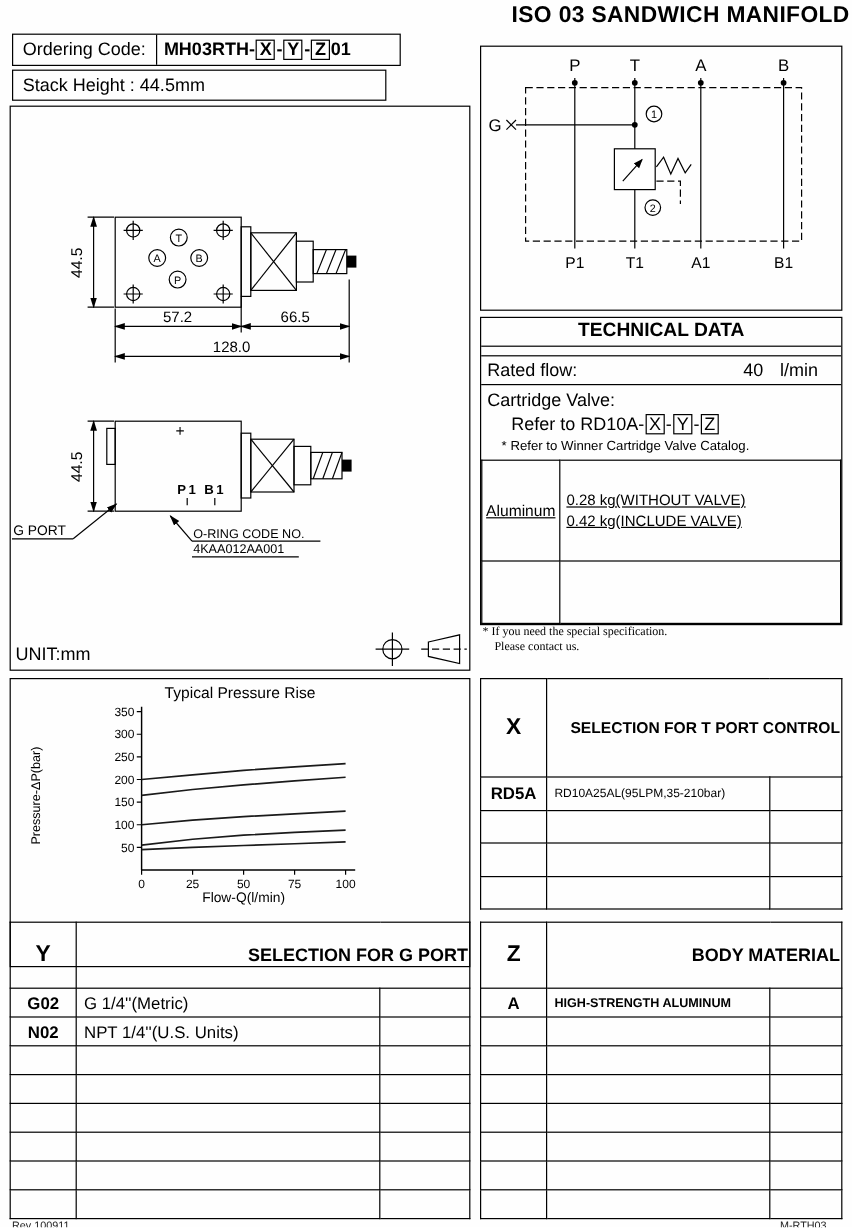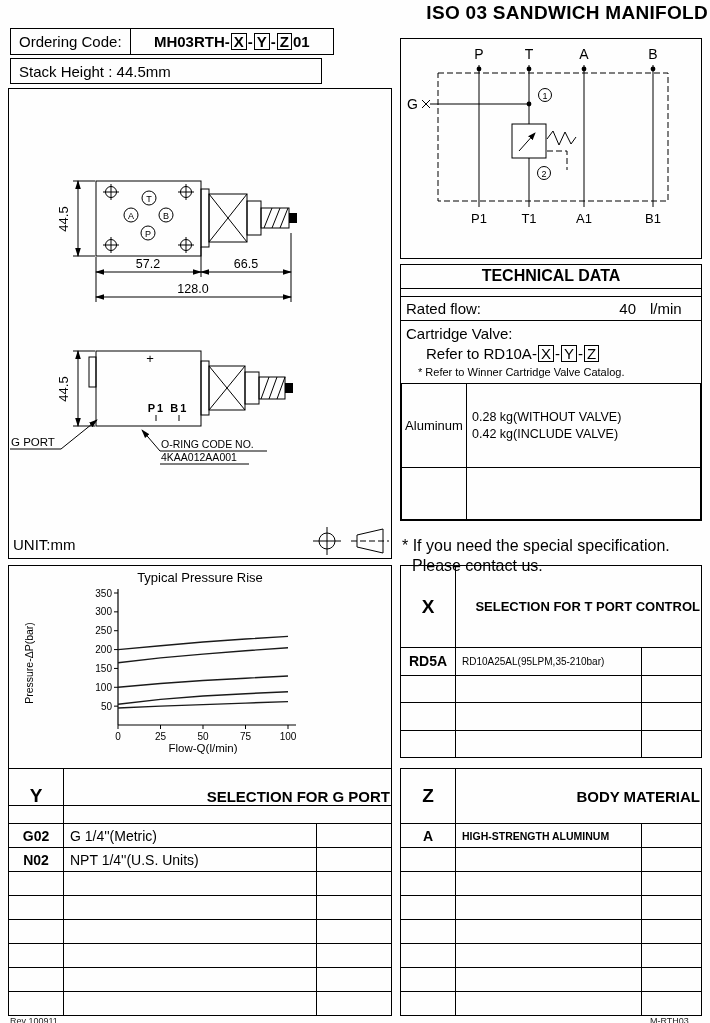--- a/index.html
+++ b/index.html
@@ -7,41 +7,41 @@
   .abs{position:absolute;box-sizing:border-box;}
   .box{border:1px solid #000;}
   svg text{font-family:inherit;fill:#000;}
   svg .k{stroke:#000;stroke-width:1;fill:none;}
   svg .kd{stroke:#000;stroke-width:1;fill:none;stroke-dasharray:6 3;}
   svg .kf{fill:#000;stroke:none;}
   svg .kw{stroke:#000;stroke-width:1;fill:#fff;}
   .page-title{left:402px;top:2px;width:306px;text-align:right;font-size:19px;font-weight:bold;letter-spacing:.3px;}
   .ordering{left:10px;top:28px;width:324px;height:27px;display:flex;align-items:stretch;}
   .ordering-label{display:flex;align-items:center;padding:0 8px;font-size:15px;}
-  .ordering-code{border-left:1px solid #000;display:flex;align-items:center;padding:0 6px;font-weight:bold;font-size:15px;flex:1;justify-content:center;}
+  .ordering-code{border-left:1px solid #000;display:flex;align-items:center;padding:0 6px;font-weight:bold;font-size:15px;flex:1;}
   .boxed{border:1px solid #000;padding:0 2px;margin:0 1px;line-height:1.05;display:inline-block;}
   .stack{left:10px;top:58px;width:312px;height:26px;display:flex;align-items:center;padding-left:8px;font-size:15px;}
   .tech{left:400px;top:264px;width:302px;height:257px;display:flex;flex-direction:column;}
   .td-header{border-bottom:1px solid #000;text-align:center;font-weight:bold;font-size:16px;padding:2px 0 3px;}
   .td-press{border-bottom:1px solid #000;padding:3px 5px 4px;}
   .td-row{display:flex;justify-content:space-between;align-items:center;}
   .td-lbl{font-size:13px;line-height:1.25;}
   .td-val{font-size:15px;padding-right:4px;white-space:nowrap;}
   .td-flow{border-bottom:1px solid #000;display:flex;align-items:center;padding:3px 5px;font-size:15px;}
   .td-flow .fl{flex:1;}
   .td-flow .fv{width:120px;text-align:right;padding-right:14px;}
   .td-flow .fu{width:46px;text-align:left;}
   .td-cart{padding:3px 5px 4px;font-size:15px;line-height:1.3;}
   .td-cart .indent{padding-left:20px;}
   .td-cart .note{font-size:11px;margin-top:2px;margin-left:12px;}
-  .wt{width:100%;border-collapse:collapse;}
+  .wt{width:100%;border-collapse:collapse;text-decoration:underline;}
   .wt td{border:1px solid #000;vertical-align:middle;}
   .wt-mat{width:62px;text-align:center;font-size:13px;}
   .wt-vals{font-size:12.5px;padding-left:5px;line-height:1.3;}
-  .td-foot{left:402px;top:536px;width:300px;font-size:16px;line-height:1.25;}
+  .td-foot{left:402px;top:521px;width:300px;font-size:10px;line-height:1.25;font-family:Liberation Serif, serif;}
   .td-foot .l2{padding-left:10px;}
   .chart-title{text-align:center;font-size:13px;padding-top:4px;}
   .sel-table{border-collapse:collapse;table-layout:fixed;}
   .sel-table td{border:1px solid #000;vertical-align:middle;overflow:hidden;}
   .key-cell{text-align:center;font-weight:bold;font-size:19px;}
   .hdr-cell{text-align:right;font-weight:bold;}
   .hdr-x{font-size:13px;}
   .hdr-y,.hdr-z{font-size:15px;}
   .code-cell{text-align:center;font-weight:bold;font-size:14px;}
   .desc-cell{padding-left:6px;}

